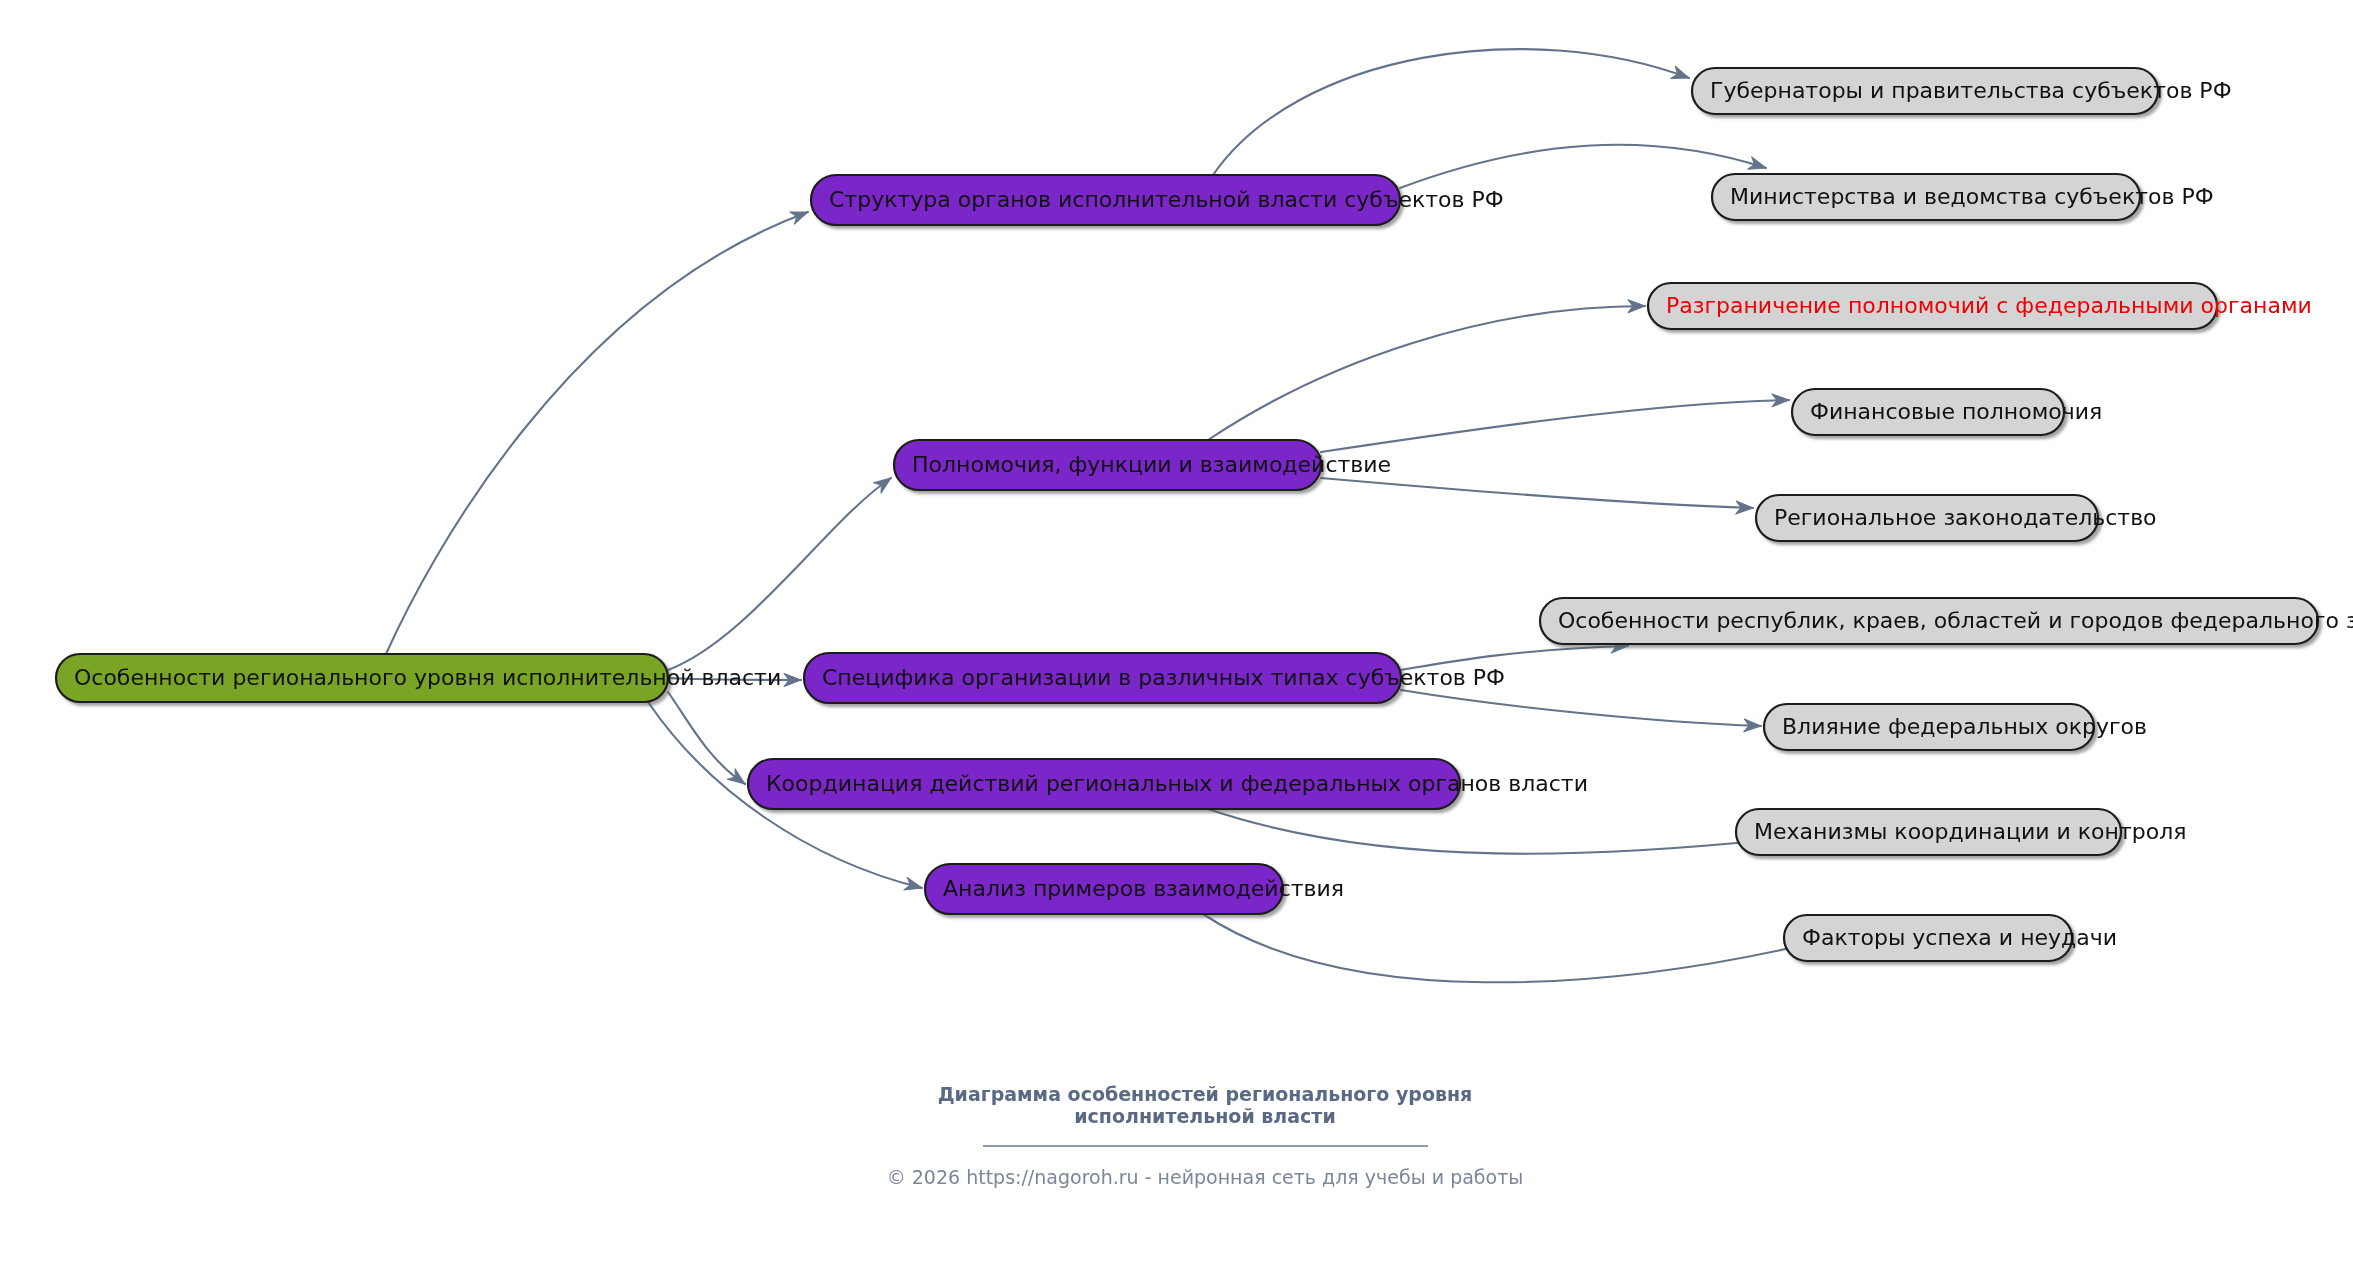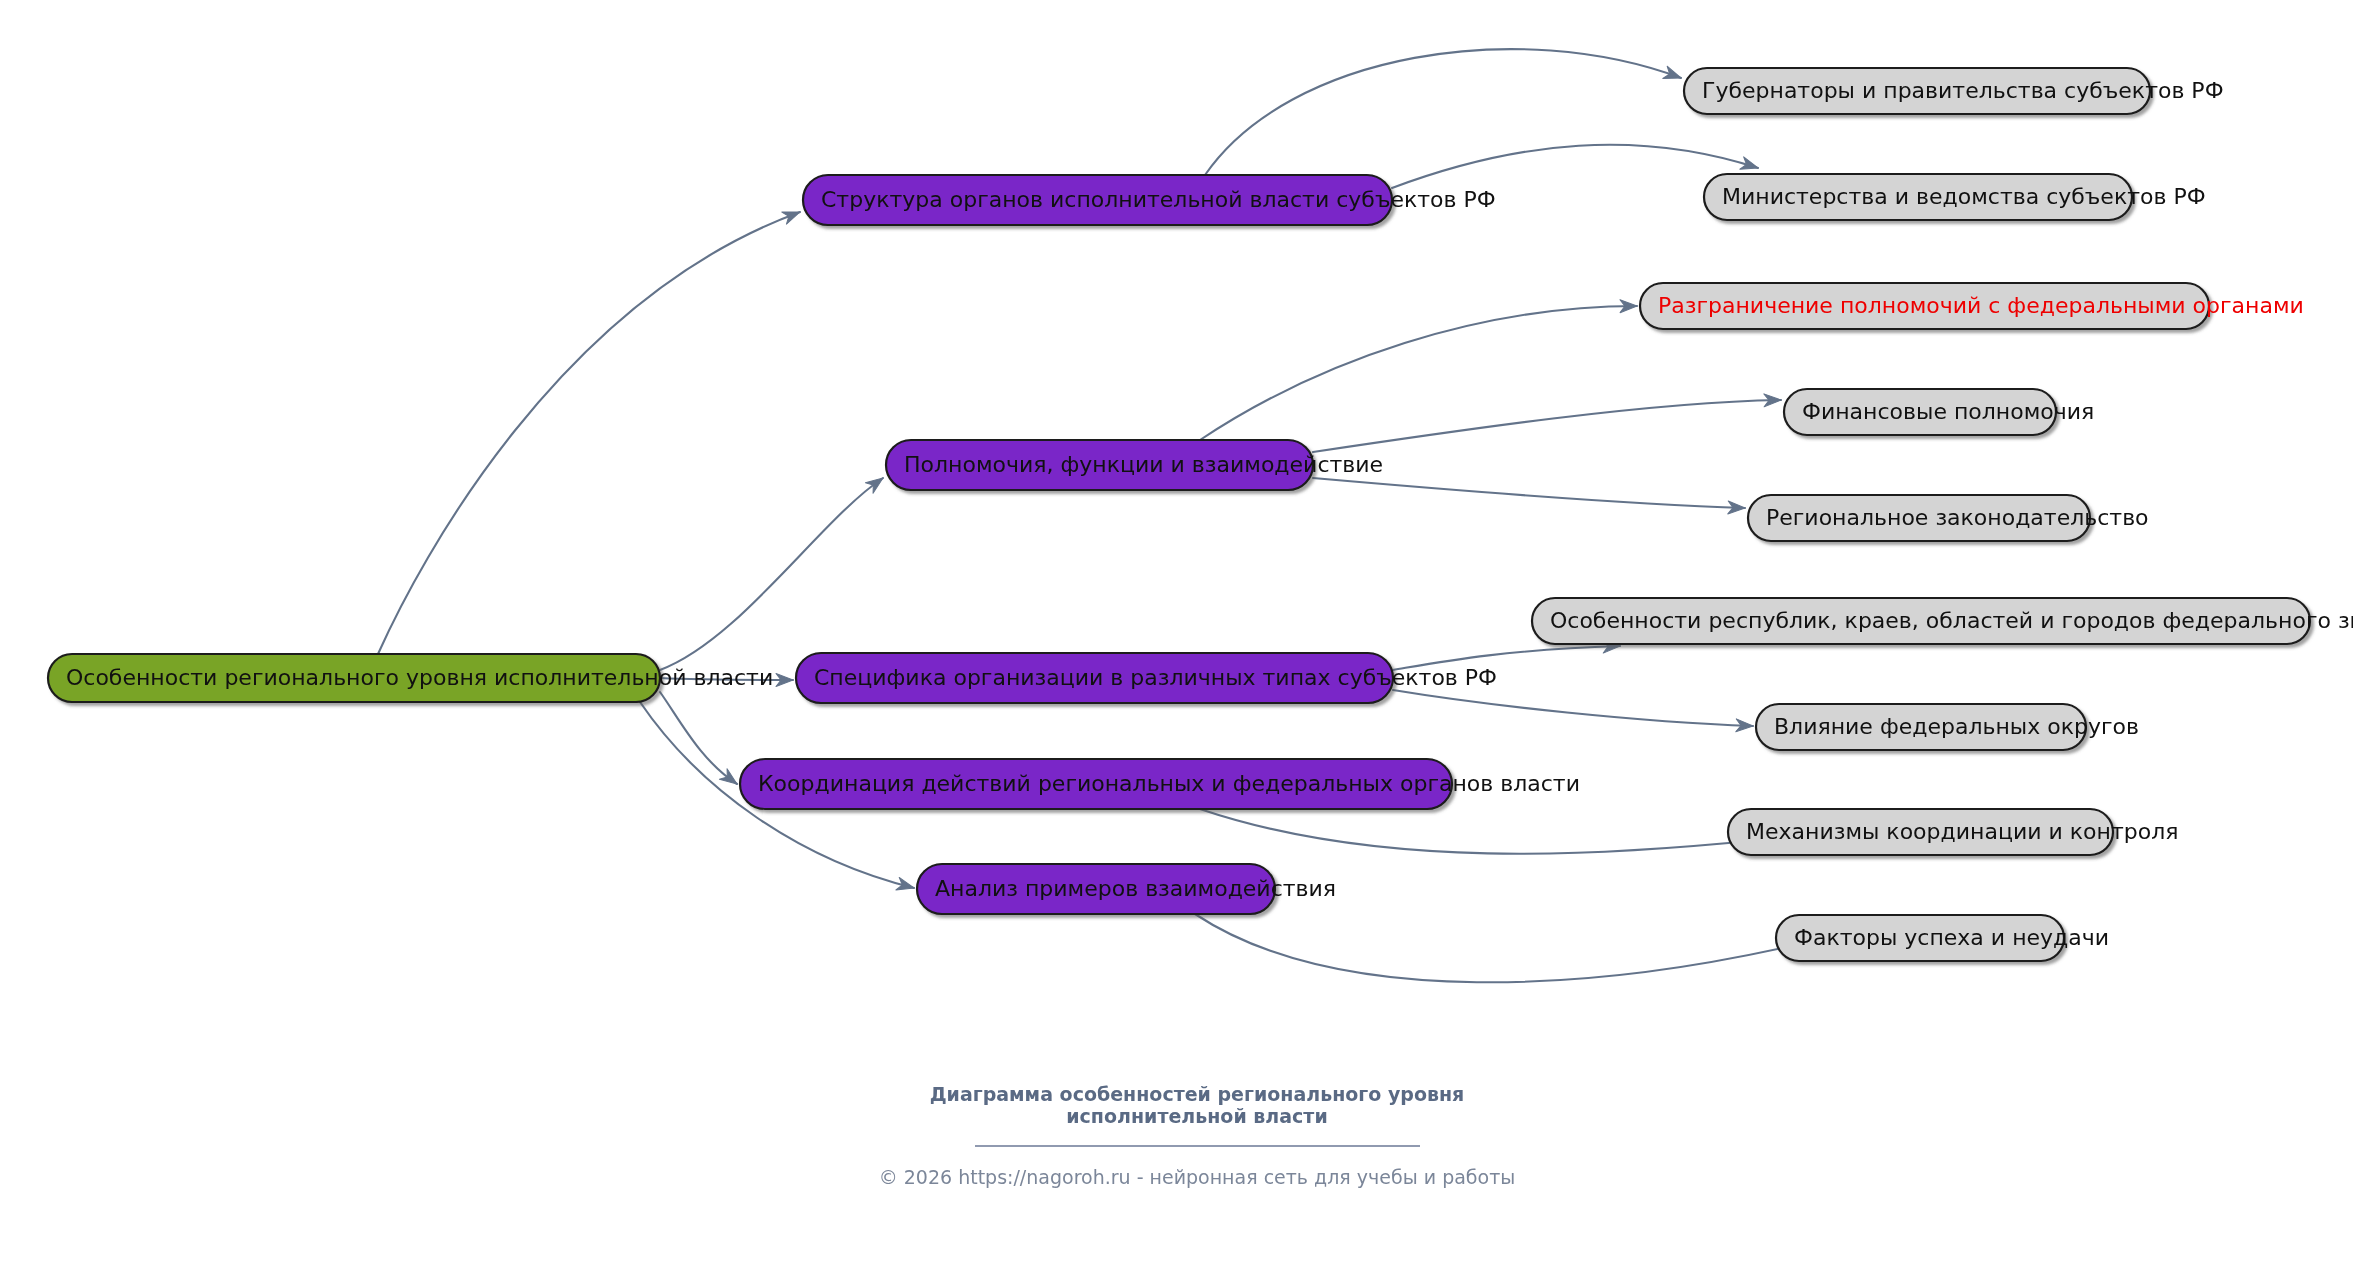--- a/index.html
+++ b/index.html
@@ -10,21 +10,21 @@
   }
   body {
     width: 2353px;
     height: 1264px;
     font-family: "DejaVu Sans", "Liberation Sans", sans-serif;
     overflow: hidden;
     position: relative;
   }
   #stage {
     position: absolute;
-    left: 0;
+    left: 8px;
     top: 0;
     width: 1876px;
     height: 1264px;
   }
   #mindmap-svg {
     position: absolute;
     left: 0;
     top: 0;
     width: 2353px;
     height: 1264px;

